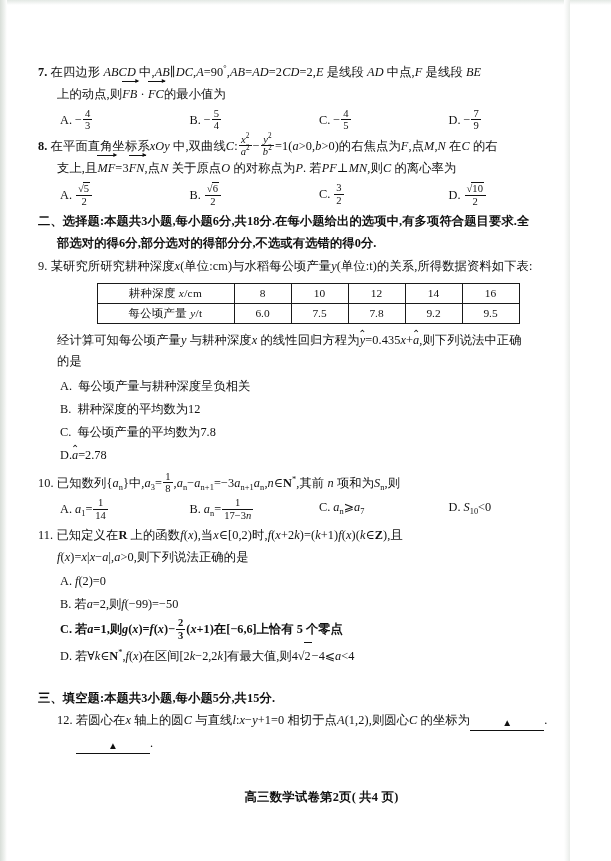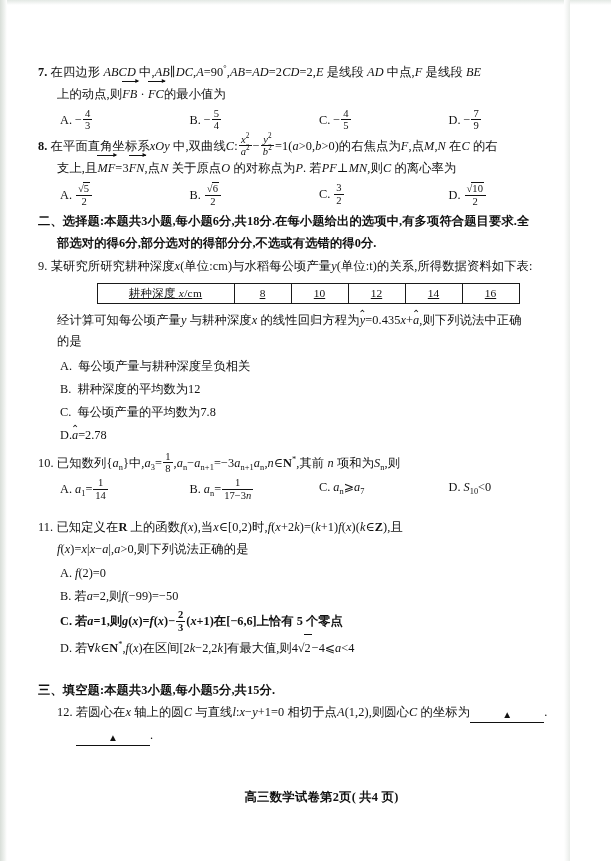--- a/index.html
+++ b/index.html
@@ -122,21 +122,20 @@
   
   .tbl-wrap {
     display: flex;
     justify-content: center;
     margin: 5px 0 6px 0;
   }
   table.data {
     border-collapse: collapse;
     font-size: 11.4px;
     color: #111;
-    text-decoration: underline;
   }
   table.data td {
     border: 1px solid #1a1a1a;
     padding: 1px 4px;
     text-align: center;
     height: 17px;
     line-height: 15px;
     white-space: nowrap;
   }
   table.data td.hdr {
@@ -212,20 +211,28 @@
       <table class="data">
         <tbody>
             <tr>
           <td class="hdr">耕种深度 <span class="mi">x</span>/cm</td>
           <td class="cell">8</td>
           <td class="cell">10</td>
           <td class="cell">12</td>
           <td class="cell">14</td>
           <td class="cell">16</td>
         </tr>
+        <tr>
+          <td class="hdr">每公顷产量 <span class="mi">y</span>/t</td>
+          <td class="cell">6.0</td>
+          <td class="cell">7.5</td>
+          <td class="cell">7.8</td>
+          <td class="cell">9.2</td>
+          <td class="cell">9.5</td>
+        </tr>
       </tbody>
         </table>
     </div>
 
     <div class="q">
       <span class="qline indent">经计算可知每公顷产量<span class="mi">y</span> 与耕种深度<span class="mi">x</span> 的线性回归方程为<span class="hat"><span class="mi">y</span><span class="hatmark">⌃</span></span>=<span>0.435</span><span class="mi">x</span>+<span class="hat"><span class="mi">a</span><span class="hatmark">⌃</span></span>,则下列说法中正确</span>
       <span class="qline indent">的是</span>
     </div>
     <div class="opt-stack">
       <div class="optline"><span>A.</span>&nbsp;&nbsp;<span>每公顷产量与耕种深度呈负相关</span></div>
@@ -237,21 +244,21 @@
     <div class="q" style="margin-top:4px;">
       <span class="qline"><span>10.</span>&nbsp;已知数列{<span class="mi">a</span><span class="sub">n</span>}中,<span class="mi">a</span><span class="sub">3</span>=<span class="frac"><span class="num">1</span><span class="den">8</span></span>,<span class="mi">a</span><span class="sub">n</span>−<span class="mi">a</span><span class="sub">n+1</span>=−3<span class="mi">a</span><span class="sub">n+1</span><span class="mi">a</span><span class="sub">n</span>,<span class="mi">n</span>∈<span class="mb">N</span><span class="sup">*</span>,其前 <span class="mi">n</span> 项和为<span class="mi">S</span><span class="sub">n</span>,则</span>
     </div>
     <div class="opts">
       <div class="opt"><span>A.</span>&nbsp;<span class="mi">a</span><span class="sub">1</span>=<span class="frac"><span class="num">1</span><span class="den">14</span></span></div>
       <div class="opt"><span>B.</span>&nbsp;<span class="mi">a</span><span class="sub">n</span>=<span class="frac"><span class="num">1</span><span class="den">17−3<span class="mi">n</span></span></span></div>
       <div class="opt"><span>C.</span>&nbsp;<span class="mi">a</span><span class="sub">n</span>⩾<span class="mi">a</span><span class="sub">7</span></div>
       <div class="opt"><span>D.</span>&nbsp;<span class="mi">S</span><span class="sub">10</span>&lt;0</div>
     </div>
 
-    <div class="q" style="margin-top:16px;">
+    <div class="q" style="margin-top:4px;">
       <span class="qline"><span>11.</span>&nbsp;已知定义在<span class="mb">R</span> 上的函数<span class="mi">f</span>(<span class="mi">x</span>),当<span class="mi">x</span>∈[0,2)时,<span class="mi">f</span>(<span class="mi">x</span>+2<span class="mi">k</span>)=(<span class="mi">k</span>+1)<span class="mi">f</span>(<span class="mi">x</span>)(<span class="mi">k</span>∈<span class="mb">Z</span>),且</span>
       <span class="qline indent"><span class="mi">f</span>(<span class="mi">x</span>)=<span class="mi">x</span>|<span class="mi">x</span>−<span class="mi">a</span>|,<span class="mi">a</span>&gt;0,则下列说法正确的是</span>
     </div>
     <div class="opt-stack">
       <div class="optline"><span>A.</span>&nbsp;<span class="mi">f</span>(2)=0</div>
       <div class="optline"><span>B.</span>&nbsp;若<span class="mi">a</span>=2,则<span class="mi">f</span>(−99)=−50</div>
       <div class="optline" style="line-height:26px;font-weight:bold;"><span>C.</span>&nbsp;若<span class="mi">a</span>=1,则<span class="mi">g</span>(<span class="mi">x</span>)=<span class="mi">f</span>(<span class="mi">x</span>)−<span class="frac"><span class="num">2</span><span class="den">3</span></span>(<span class="mi">x</span>+1)在[−6,6]上恰有 5 个零点</div>
       <div class="optline" style="line-height:26px;"><span>D.</span>&nbsp;若∀<span class="mi">k</span>∈<span class="mb">N</span><span class="sup">*</span>,<span class="mi">f</span>(<span class="mi">x</span>)在区间[2<span class="mi">k</span>−2,2<span class="mi">k</span>]有最大值,则4<span class="sqrt"><span class="radical">√</span><span class="rad-body">2</span></span>−4⩽<span class="mi">a</span>&lt;4</div>
     </div>
 

